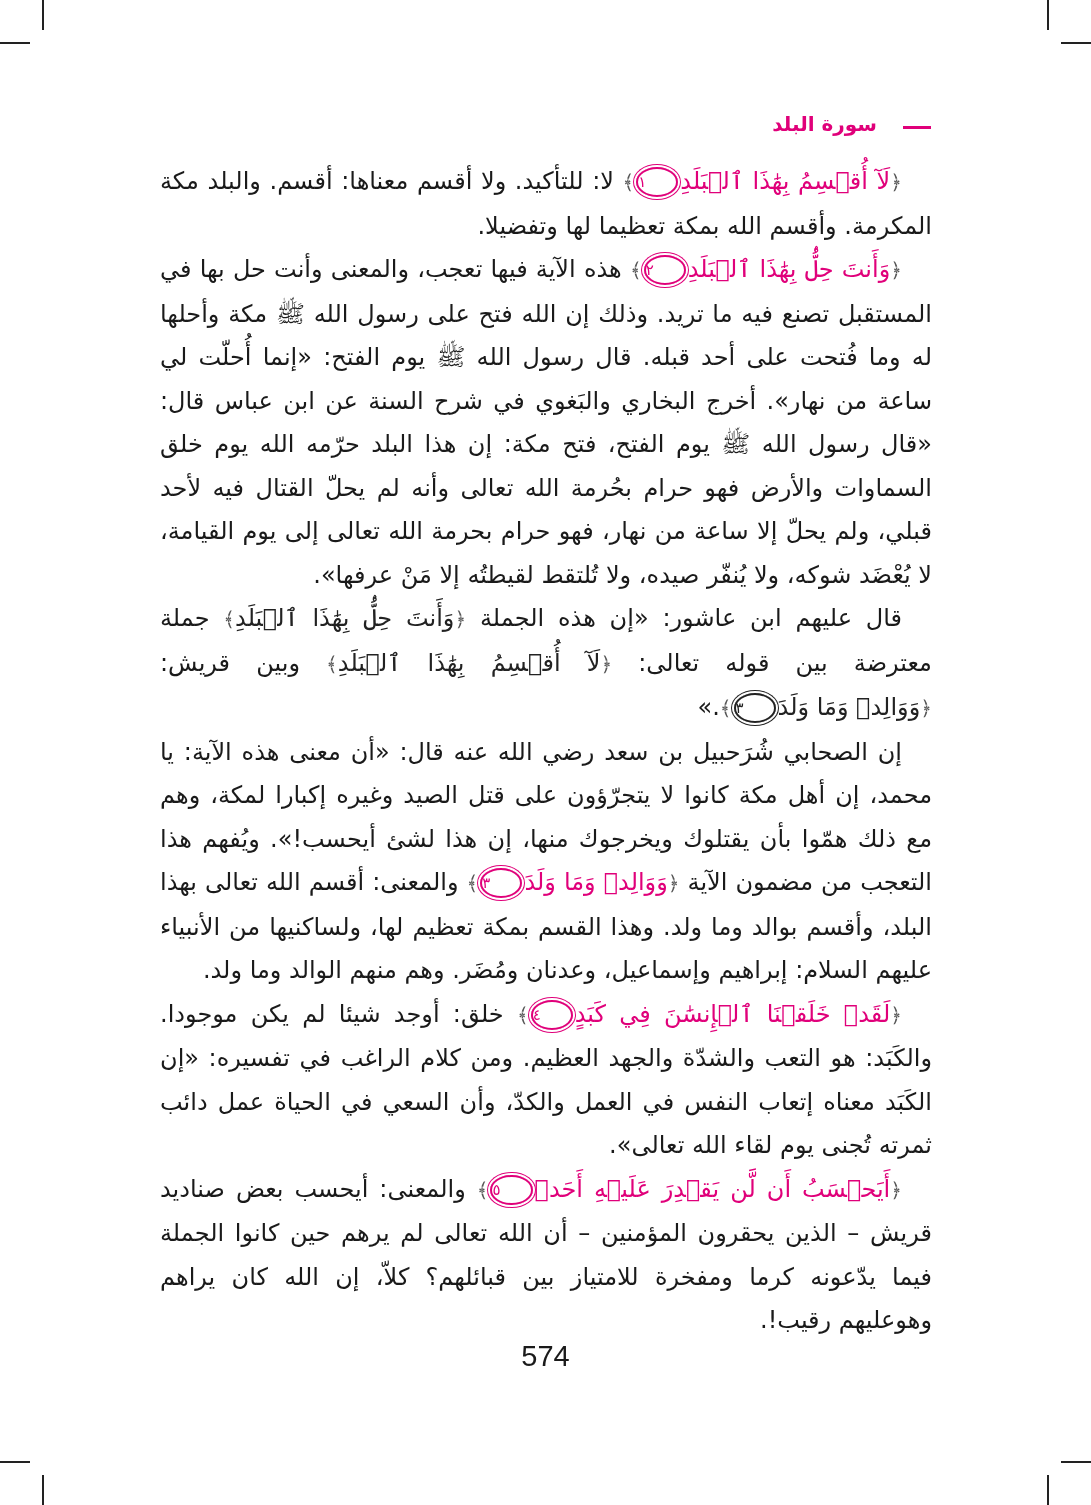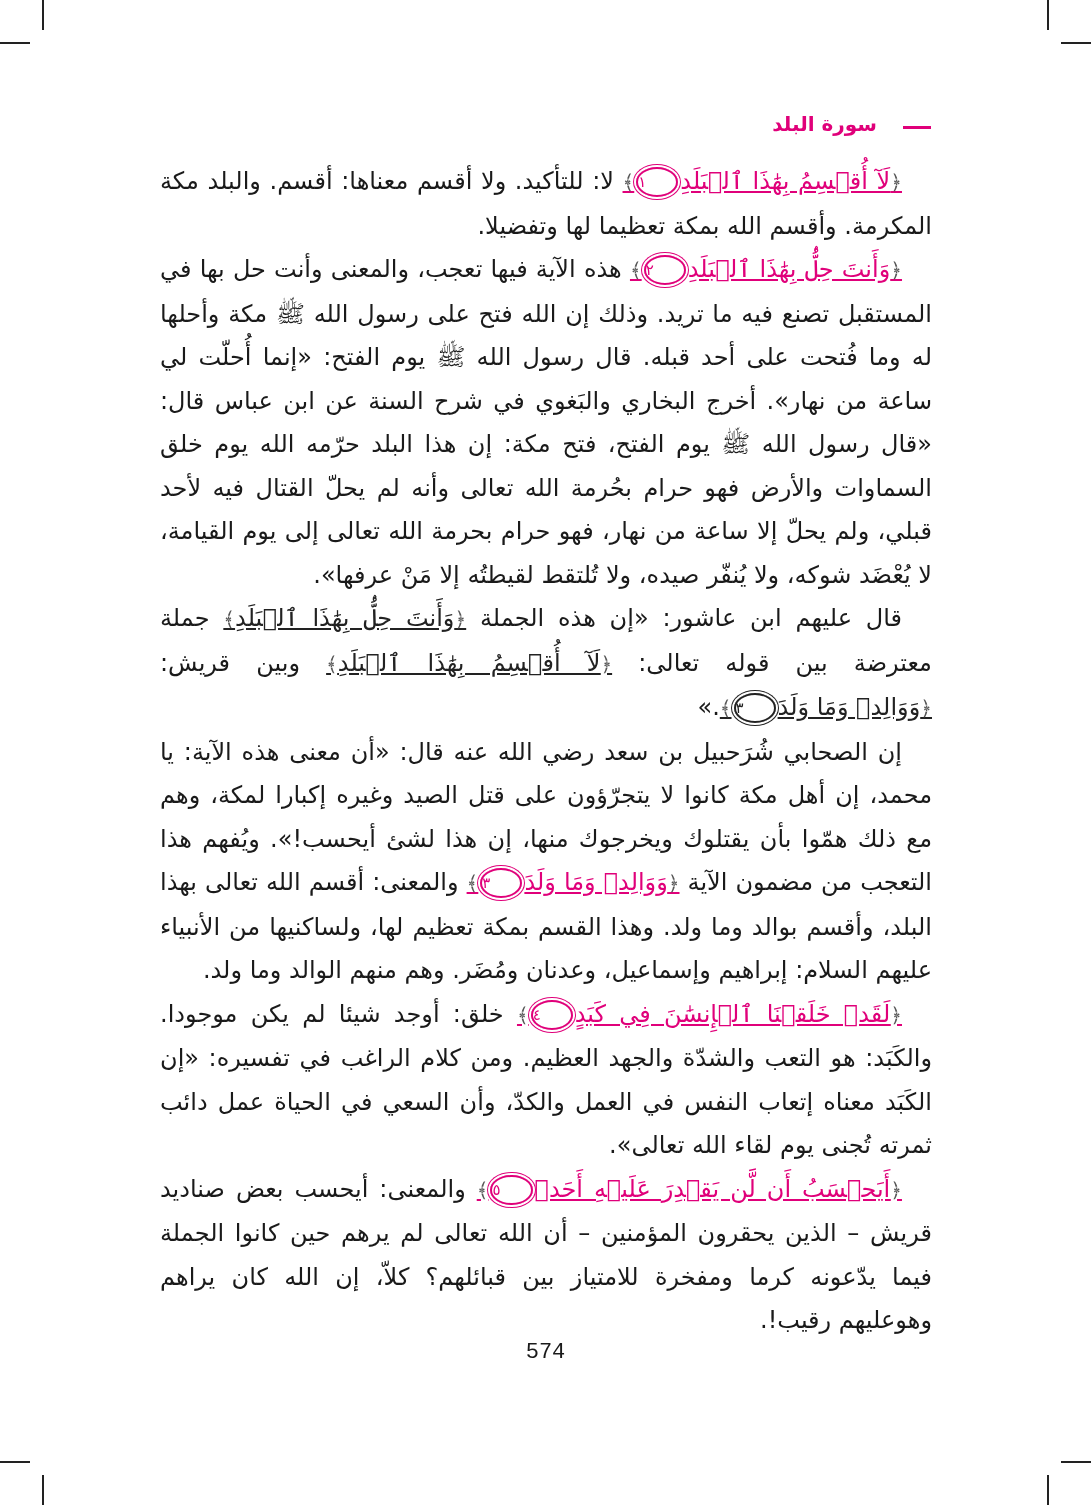--- a/index.html
+++ b/index.html
@@ -19,32 +19,32 @@
     .header-rule { width: 28px; height: 3px; background: #e0007a; margin-top: 6px; }
 
     .content {
       position: absolute; top: 160px; left: 160px; width: 772px;
       direction: rtl; text-align: justify; text-align-last: right;
       font-size: 24px; line-height: 43.5px;
     }
     .content p { margin: 0; text-indent: 0; }
     .content p.indent { text-indent: 30px; }
 
-    .ayah { color: #e0007a; white-space: nowrap; text-decoration: underline; }
+    .ayah { color: #e0007a; white-space: nowrap; }
     .bracket { color: #555; font-size: 20px; }
     .medallion {
       display: inline-block; min-width: 24px; height: 26px; line-height: 26px;
       border: 2px solid #e0007a; border-radius: 50%; text-align: center;
       font-size: 15px; color: #e0007a; margin: 0 2px; vertical-align: middle;
       box-shadow: 0 0 0 2px #fff, 0 0 0 3px #e0007a;
     }
 
     .page-number {
       position: absolute; top: 1340px; left: 0; width: 1091px; text-align: center;
-      font-family: Liberation Mono, monospace; font-size: 22px; color: #1a1a1a;
+      font-family: Liberation Sans, sans-serif; font-size: 29px; color: #1a1a1a;
     }
   </style>
 </head>
 <body>
 
 <div class="crop v" style="left:42px; top:0;"></div>
 <div class="crop h" style="left:0; top:42px;"></div>
 <div class="crop v" style="left:1047px; top:0;"></div>
 <div class="crop h" style="left:1061px; top:42px;"></div>
 <div class="crop h" style="left:0; top:1461px;"></div>

